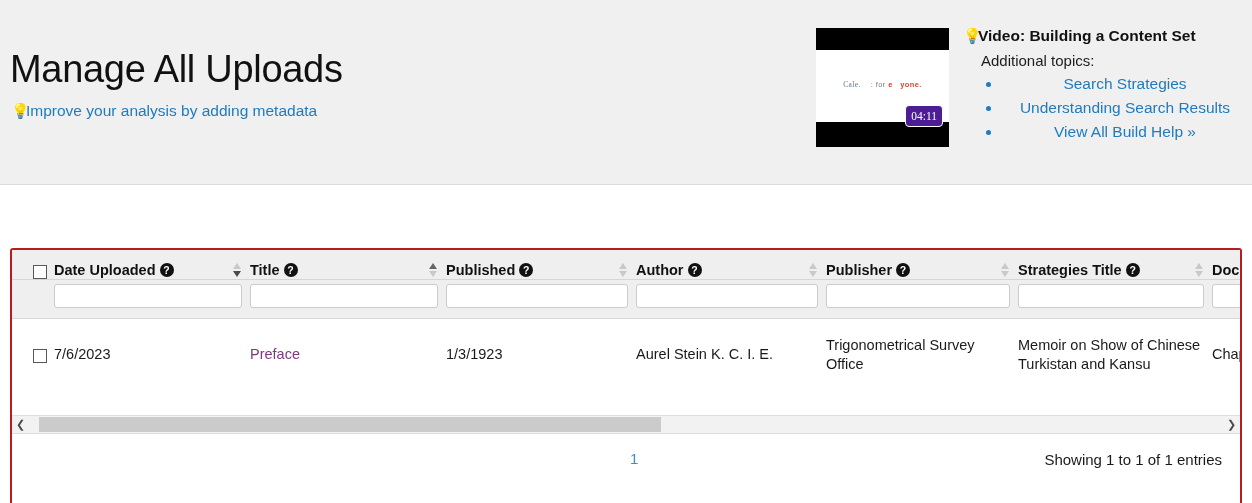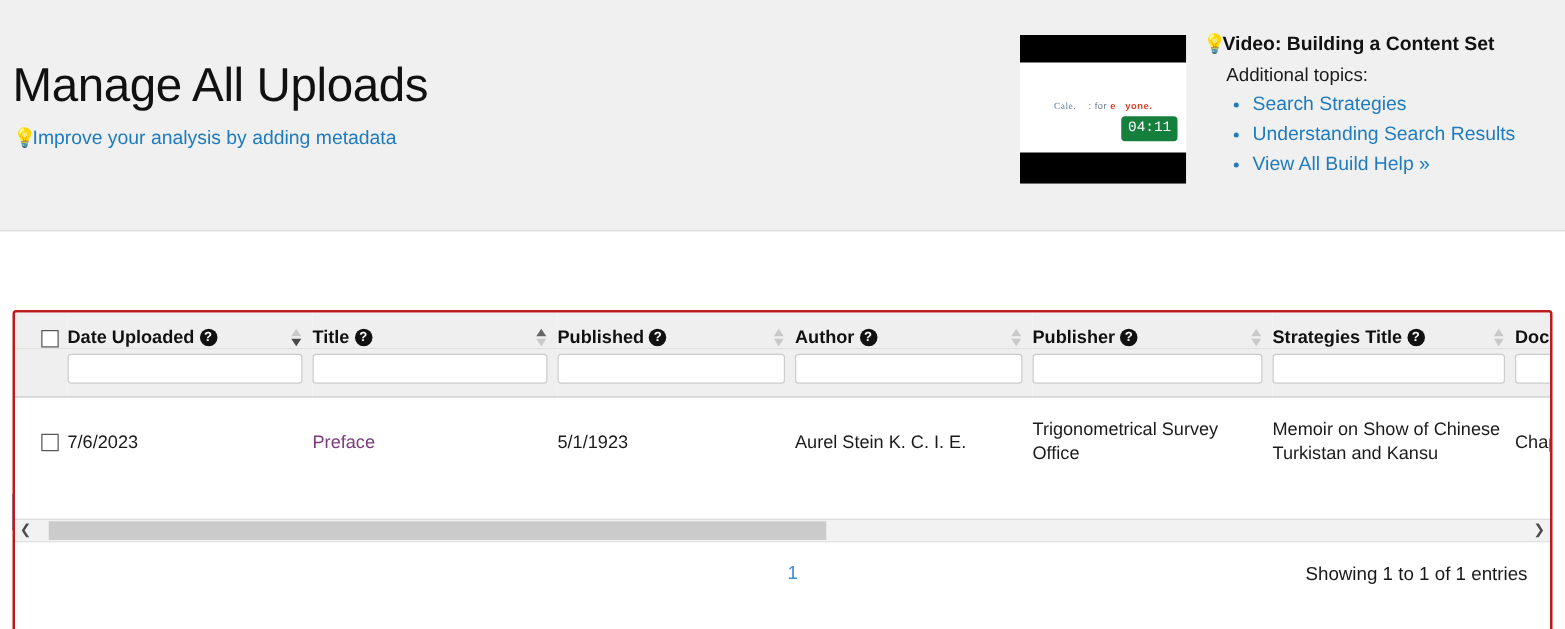--- a/index.html
+++ b/index.html
@@ -77,29 +77,29 @@
     letter-spacing: 0.4px;
     white-space: nowrap;
     font-family: "Liberation Sans", sans-serif;
   }
   .vt-a { color: #5d7b95; font-family: Liberation Serif, serif; }
   .vt-b { color: #6f7f8c; }
   .vt-c { color: #e03b2a; font-weight: bold; }
   .vt-d { color: #d8452f; font-weight: bold; }
   .video-duration {
     position: absolute;
-    right: 6px; bottom: 33px;
-    background: #15803d;
+    right: 6px; bottom: 20px;
+    background: #4c1d95;
     color: #ffffff;
     font-size: 11.5px;
     line-height: 14px;
     padding: 3px 5px;
     border-radius: 4px;
     border: 1.5px solid #ffffff;
-    font-family: Liberation Mono, monospace;
+    font-family: Liberation Serif, serif;
   }
 
   
   .help-panel {
     position: absolute;
     left: 963px; top: 26px;
     width: 285px;
   }
   .help-title {
     font-size: 15.5px;
@@ -113,20 +113,21 @@
     font-size: 15px;
     color: #1c1c1c;
     line-height: 22px;
     margin-top: 4px;
     margin-left: 18px;
   }
   .help-list {
     margin: 0;
     padding-left: 39px;
     list-style: disc;
+    text-align: center;
   }
   .help-list li {
     line-height: 24px;
     color: #1f7bbf;
   }
   .help-list a {
     font-size: 15.5px;
     color: #1f7bbf;
     text-decoration: none;
     white-space: nowrap;
@@ -521,21 +522,21 @@
           <td class="filter-cell"><input type="text" value="" style=""></td>
           <td class="filter-cell"><input type="text" value="" style=""></td>
           <td class="filter-cell"><input type="text" value="" style=""></td>
         </tr>
       </thead>
       <tbody>
         <tr>
           <td class="cb-cell"><span class="cbx"></span></td>
           <td>7/6/2023</td>
           <td><a class="title-link" href="#">Preface</a></td>
-          <td>5/1/1923</td>
+          <td>1/3/1923</td>
           <td>Aurel Stein K. C. I. E.</td>
           <td>Trigonometrical Survey Office</td>
           <td>Memoir on Show of Chinese Turkistan and Kansu</td>
           <td>Chap</td>
         </tr>
       </tbody>
     </table>
   </div>
 
   <div class="hscroll">

